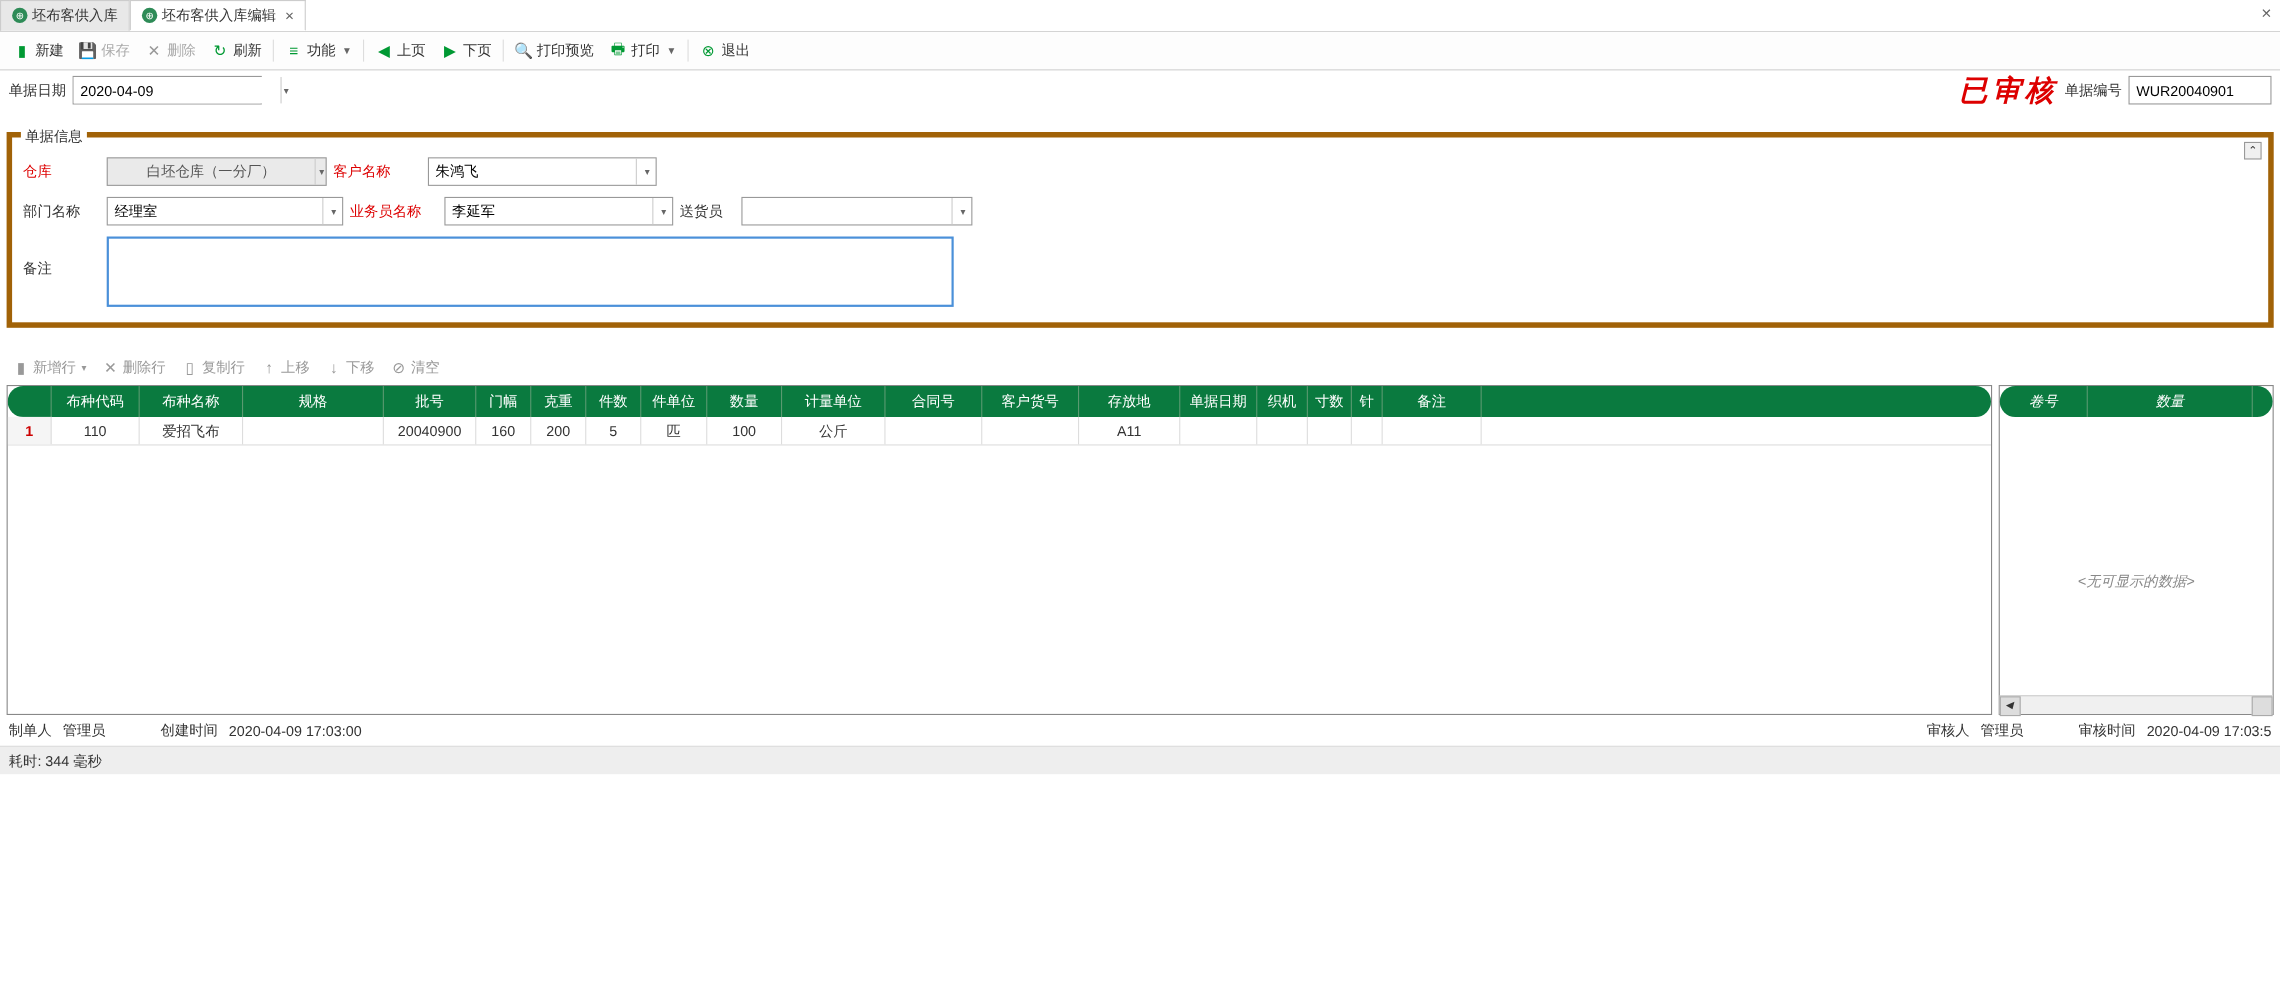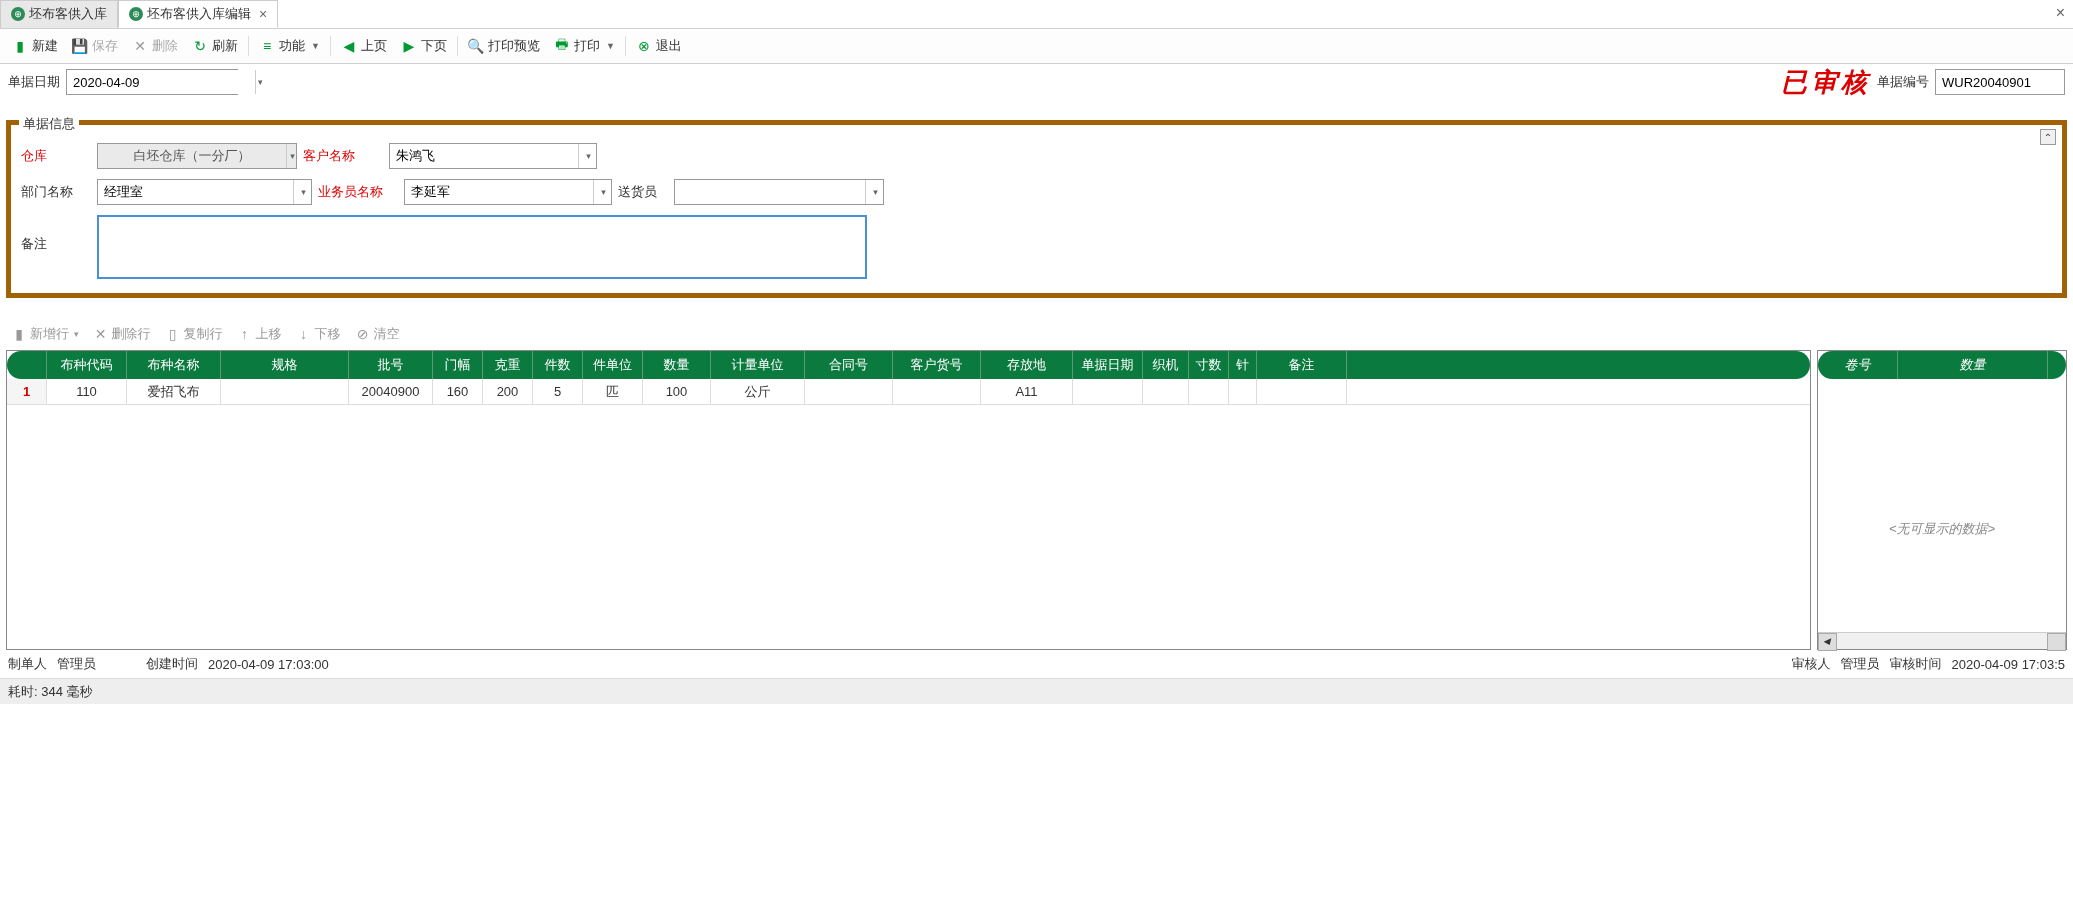--- a/index.html
+++ b/index.html
@@ -298,19 +298,19 @@
 </div>
 
 <div class="footer">
   <span>制单人</span>
   <span>管理员</span>
   <span style="margin-left:40px">创建时间</span>
   <span>2020-04-09 17:03:00</span>
   <div style="flex:1"></div>
   <span>审核人</span>
   <span>管理员</span>
-  <span style="">审核时间</span>
+  <span style="margin-left:40px">审核时间</span>
   <span>2020-04-09 17:03:5</span>
 </div>
 
 <div class="status-bar">
   <span>耗时: 344 毫秒</span>
 </div>
 
 </body></html>

